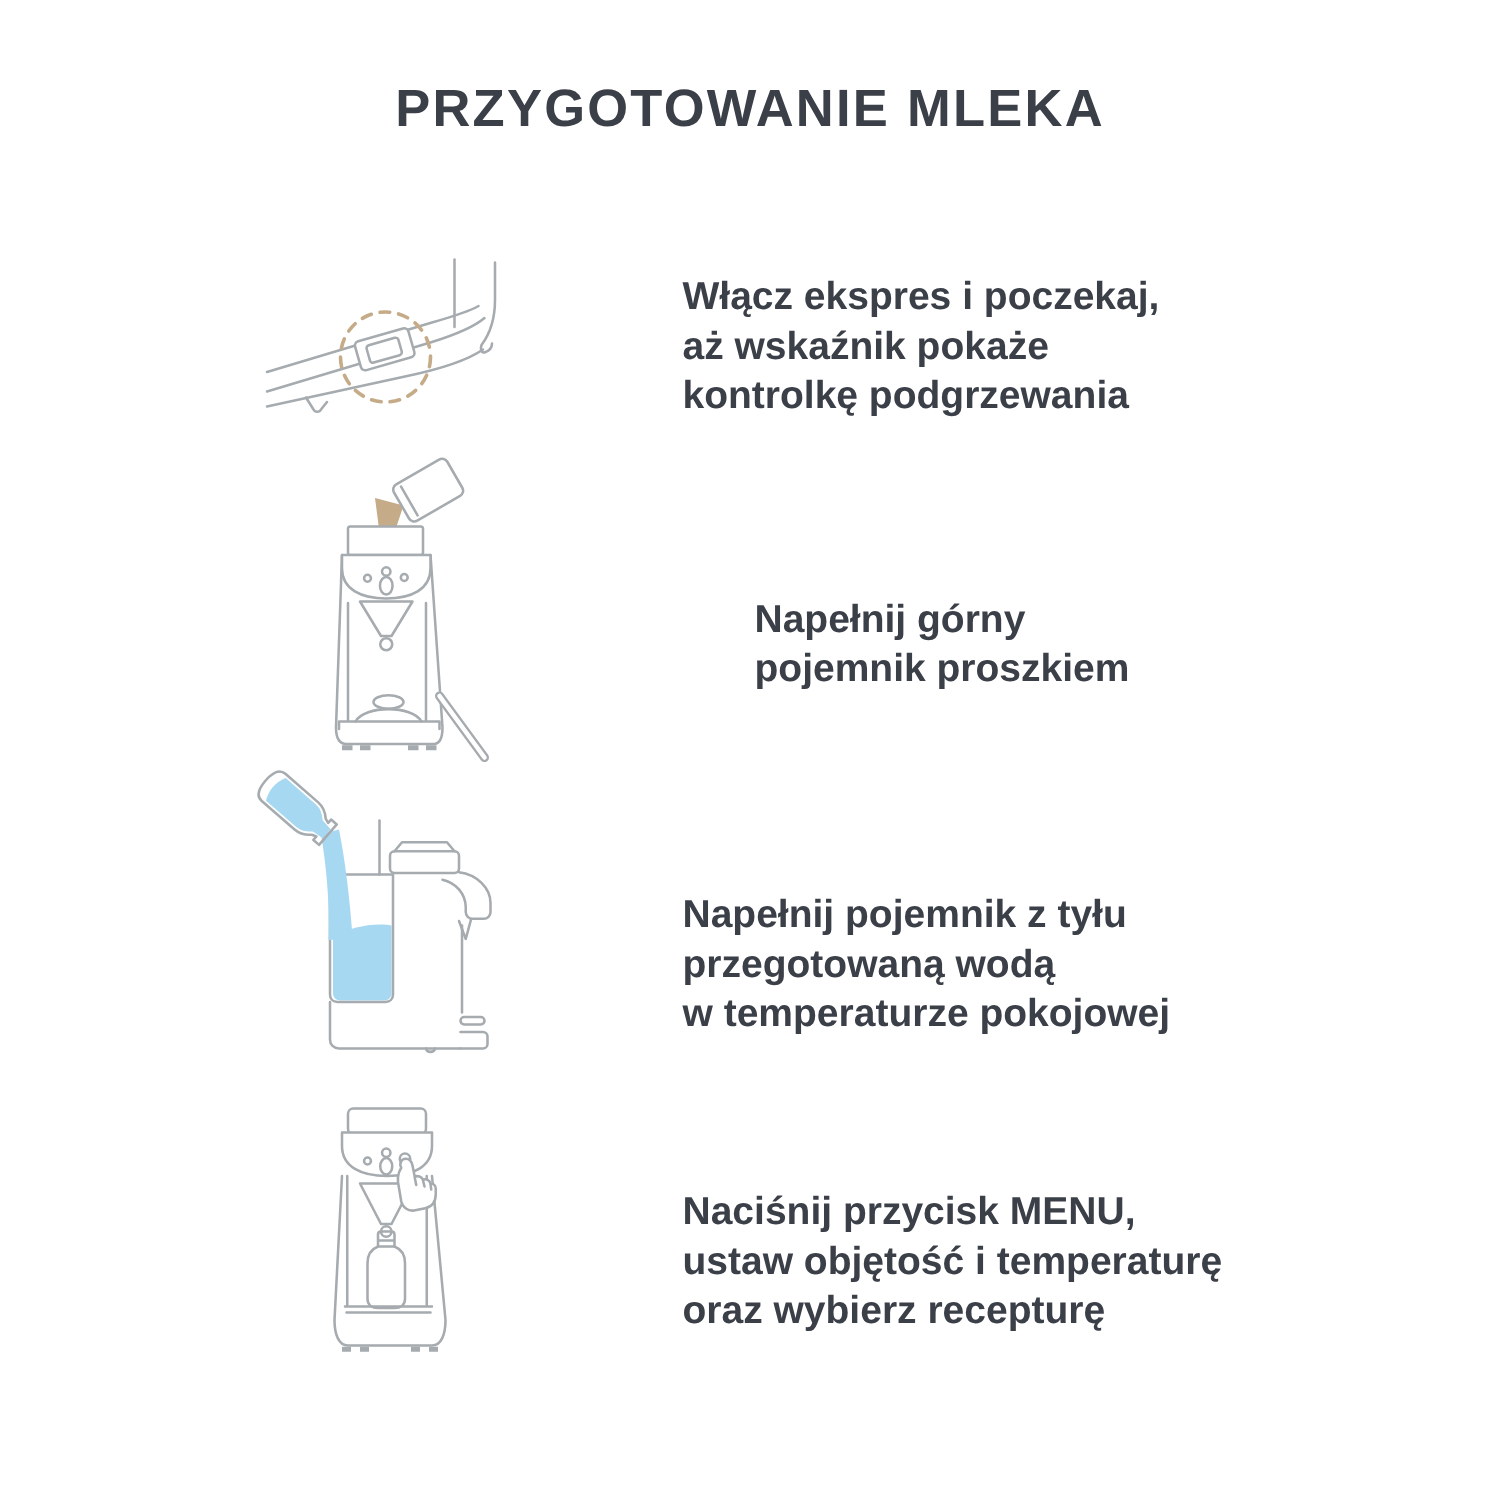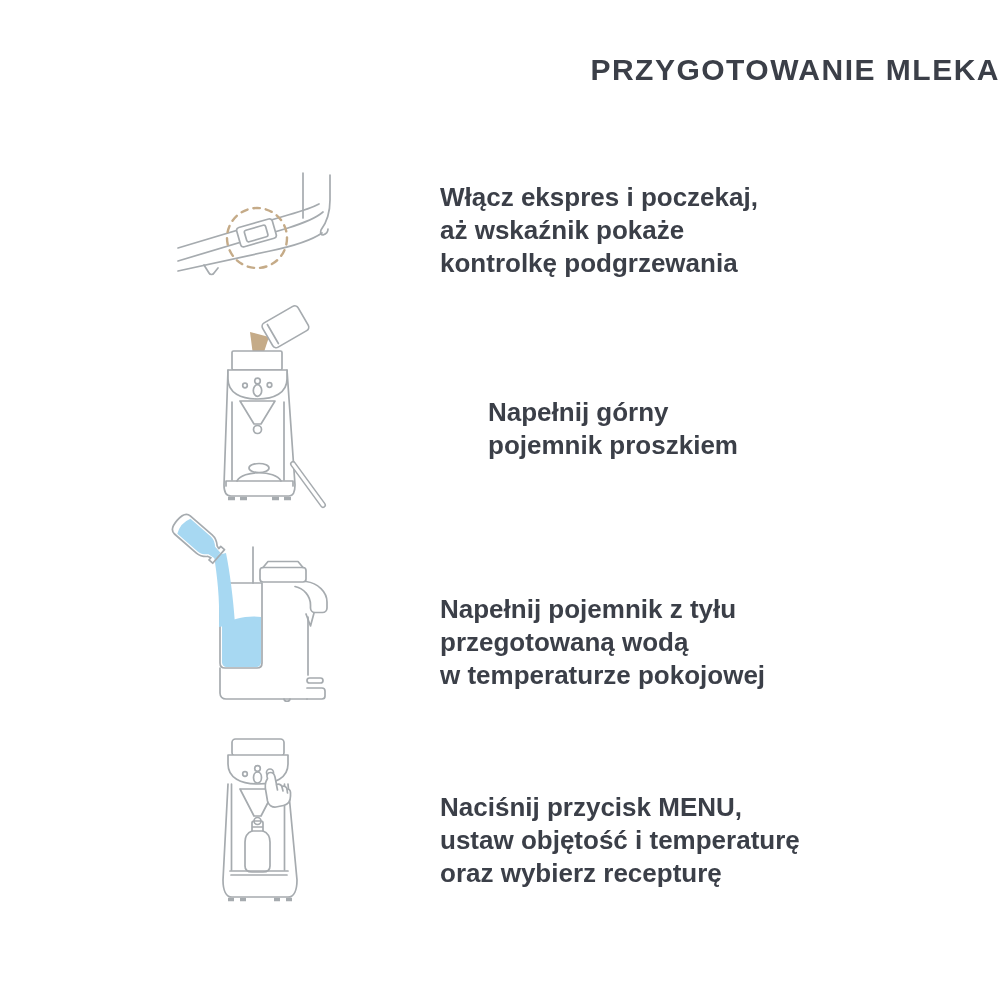--- a/index.html
+++ b/index.html
@@ -5,28 +5,28 @@
   :root{
     --background:#ffffff;
     --text:#3b3f48;
     --line:#a6abaf;
     --accent-tan:#c5ab88;
     --water-blue:#a7d8f2;
   }
   html,body{margin:0;padding:0;background:var(--background);}
   .page{position:relative;width:1000px;height:1000px;overflow:hidden;
         font-family:"Liberation Sans",sans-serif;color:var(--text);background:var(--background);}
-  .title{position:absolute;top:53px;left:0;width:100%;margin:0;text-align:right;
-         font-size:30px;font-weight:700;letter-spacing:1.5px;color:var(--text);}
+  .title{position:absolute;top:53px;left:0;width:100%;margin:0;text-align:center;
+         font-size:35px;font-weight:700;letter-spacing:1.5px;color:var(--text);}
   figure{margin:0;position:absolute;}
   .f1{left:170px;top:160px;width:240px;height:140px;}
   .f2{left:200px;top:300px;width:180px;height:215px;}
   .f3{left:160px;top:513px;width:220px;height:202px;}
   .f4{left:200px;top:720px;width:160px;height:200px;}
-  .step-text{position:absolute;left:440px;margin:0;font-size:26px;font-weight:700;
+  .step-text{position:absolute;left:455px;margin:0;font-size:26px;font-weight:700;
              line-height:33px;white-space:pre-line;color:var(--text);}
   .t1{top:181px;} .t2{top:396px;margin-left:48px;} .t3{top:593px;} .t4{top:791px;}
   .ln{fill:none;stroke:var(--line);stroke-width:1.7;stroke-linecap:round;stroke-linejoin:round;}
   .lnf{fill:#fff;stroke:var(--line);stroke-width:1.7;stroke-linejoin:round;}
   .feet{fill:none;stroke:var(--line);stroke-width:3.4;stroke-linecap:butt;}
   .rodc{fill:none;stroke:var(--line);stroke-width:6;stroke-linecap:round;}
   .rodw{fill:none;stroke:#fff;stroke-width:3;stroke-linecap:round;}
   .tan{fill:var(--accent-tan);stroke:none;}
   .blue{fill:var(--water-blue);stroke:none;}
   .dash{fill:none;stroke:var(--accent-tan);stroke-width:2.4;stroke-dasharray:6.5 6;stroke-linecap:round;}

